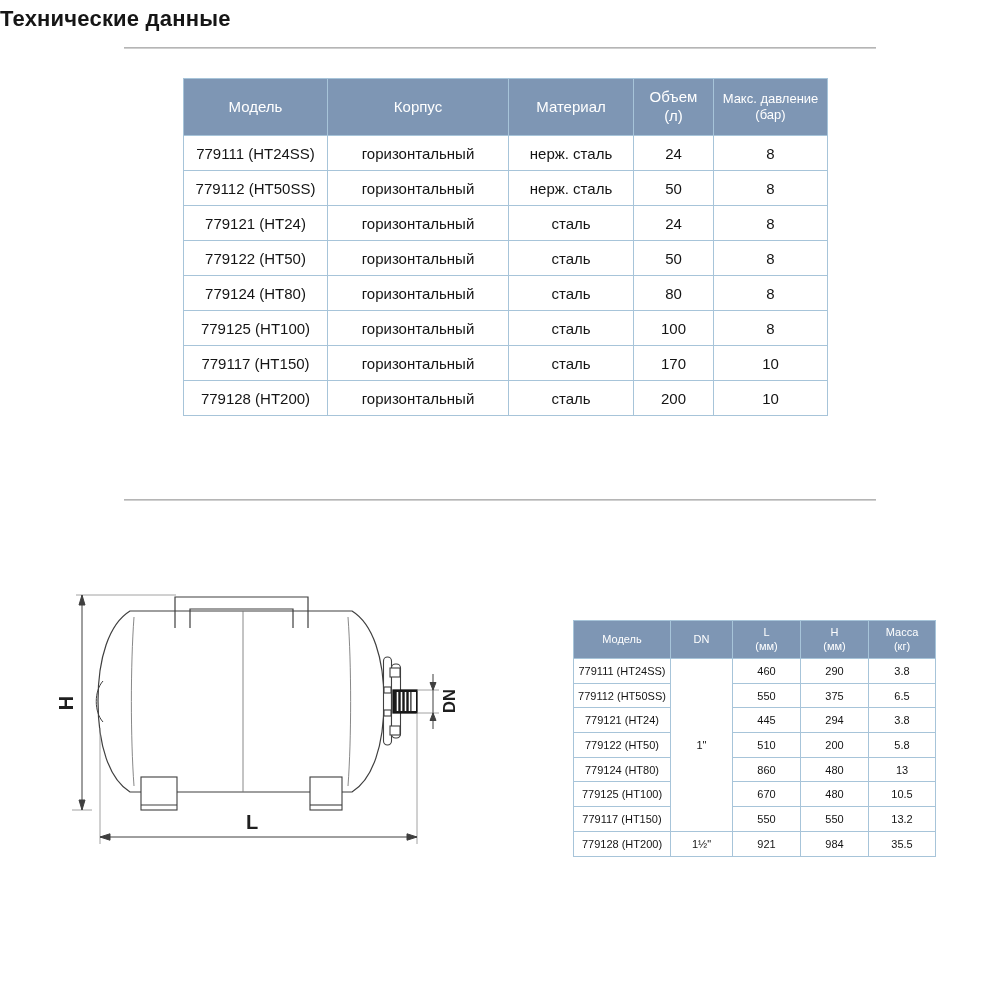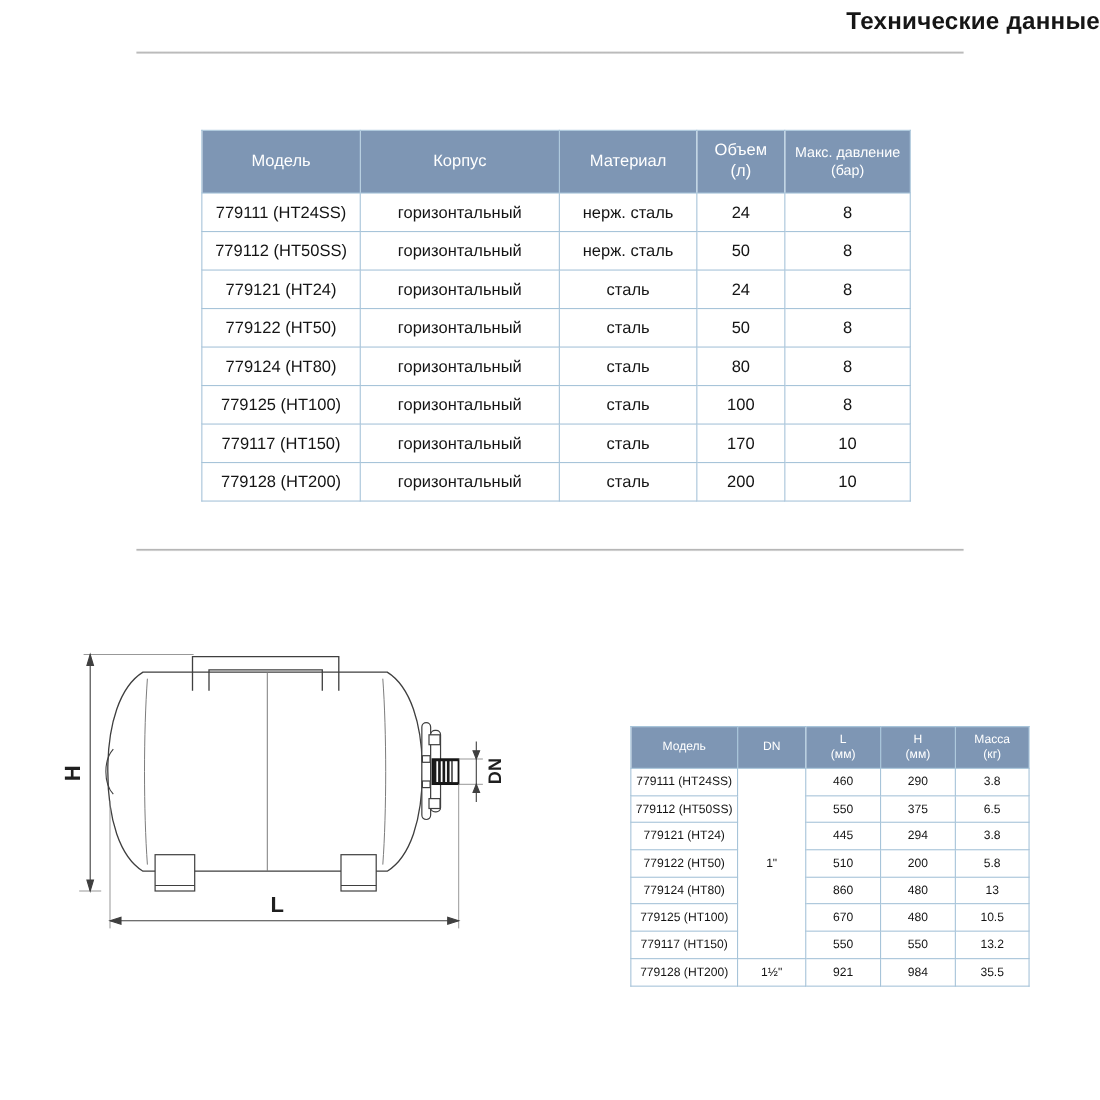--- a/index.html
+++ b/index.html
@@ -1,25 +1,25 @@
 <!DOCTYPE html>
 <html><head>
 <meta charset="utf-8">
 <style>
   html,body{margin:0;padding:0;background:#ffffff;}
   body{font-family:"Liberation Sans",sans-serif;color:#1a1a1a;}
   .page{position:relative;width:1000px;height:1000px;background:#ffffff;overflow:hidden;}
 
-  .section-title{position:absolute;left:0;width:1000px;text-align:right;
+  .section-title{position:absolute;left:0;width:1000px;text-align:left;
     font-size:22px;font-weight:bold;color:#161616;letter-spacing:.2px;}
   .rule{position:absolute;left:124px;width:752px;height:2px;
     background:linear-gradient(#a8a8a8,#dcdcdc);}
 
   table{border-collapse:collapse;table-layout:fixed;background:#ffffff;}
-  .spec-table{position:absolute;margin-top:40px;}
+  .spec-table{position:absolute;}
   th,td{padding:0;text-align:center;vertical-align:middle;
     border:1px solid #a7c4d9;overflow:hidden;}
   thead th{background:#7e96b4;color:#ffffff;font-weight:normal;line-height:1.25;}
   .h-l1,.h-l2{display:block;}
 
   
   #tech-table{left:183px;top:78px;width:644px;}
   #tech-table thead th{height:56px;font-size:15px;}
   #tech-table thead th.small{font-size:13px;}
   #tech-table tbody td{height:34px;font-size:15px;color:#141414;}

